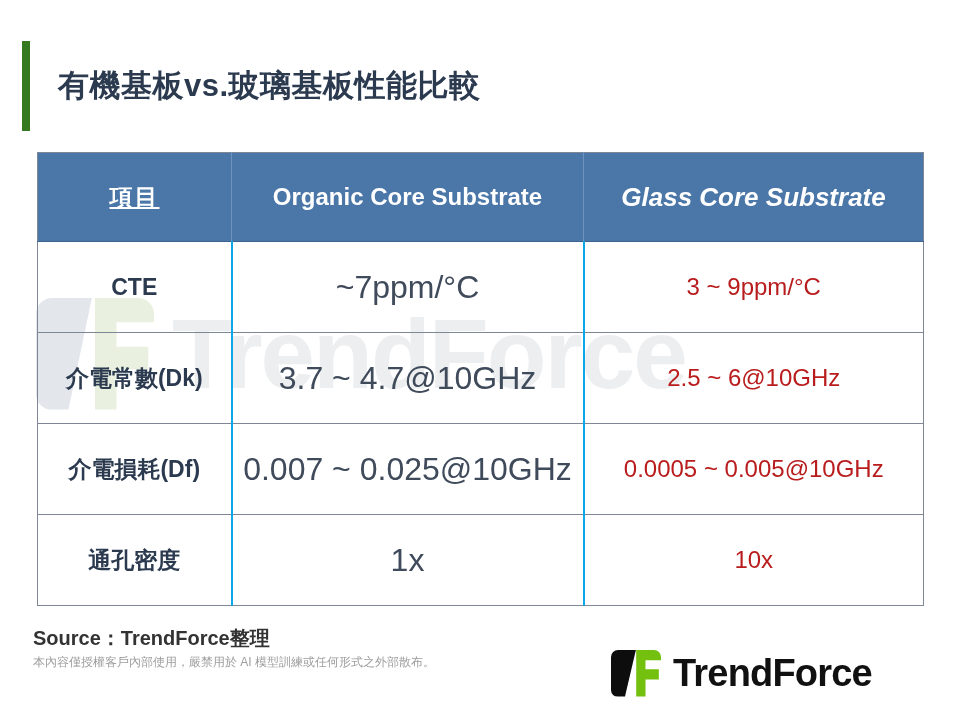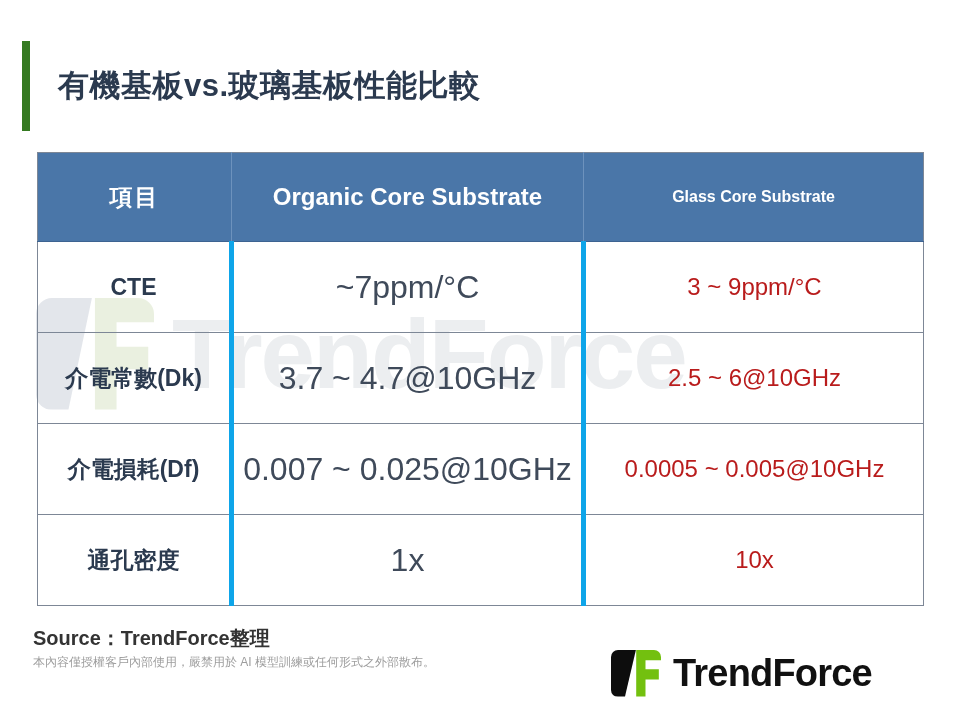--- a/index.html
+++ b/index.html
@@ -105,31 +105,31 @@
     color: #ffffff;
     font-weight: 700;
     height: 88px;
     text-align: center;
     vertical-align: middle;
     border-right: 1px solid #6d92bd;
     border-bottom: 1px solid #3d6391;
     padding: 0 6px;
   }
   #comparison-table thead th:last-child { border-right: none; }
-  th.head-item  { font-size: 23px; letter-spacing: 2px; }
+  th.head-item  { font-size: 23px; letter-spacing: 2px; text-decoration: underline; }
   th.head-org   { font-size: 24px; }
-  th.head-glass { font-size: 16px; }
+  th.head-glass { font-size: 26px; font-style: italic; }
 
   #comparison-table tbody td {
     height: 90px;
     text-align: center;
     vertical-align: middle;
     background: transparent;
     border-top: 1px solid #7d8796;
-    border-right: 5px solid #0ea5e9;
+    border-right: 2px solid #0ea5e9;
     padding: 0 6px;
     position: relative;
   }
   #comparison-table tbody tr:first-child td { border-top: none; }
   #comparison-table tbody td:last-child { border-right: none; }
 
   td.cell-label {
     background: #e0e6ef;
     color: #2b3a4f;
     font-size: 23px;

